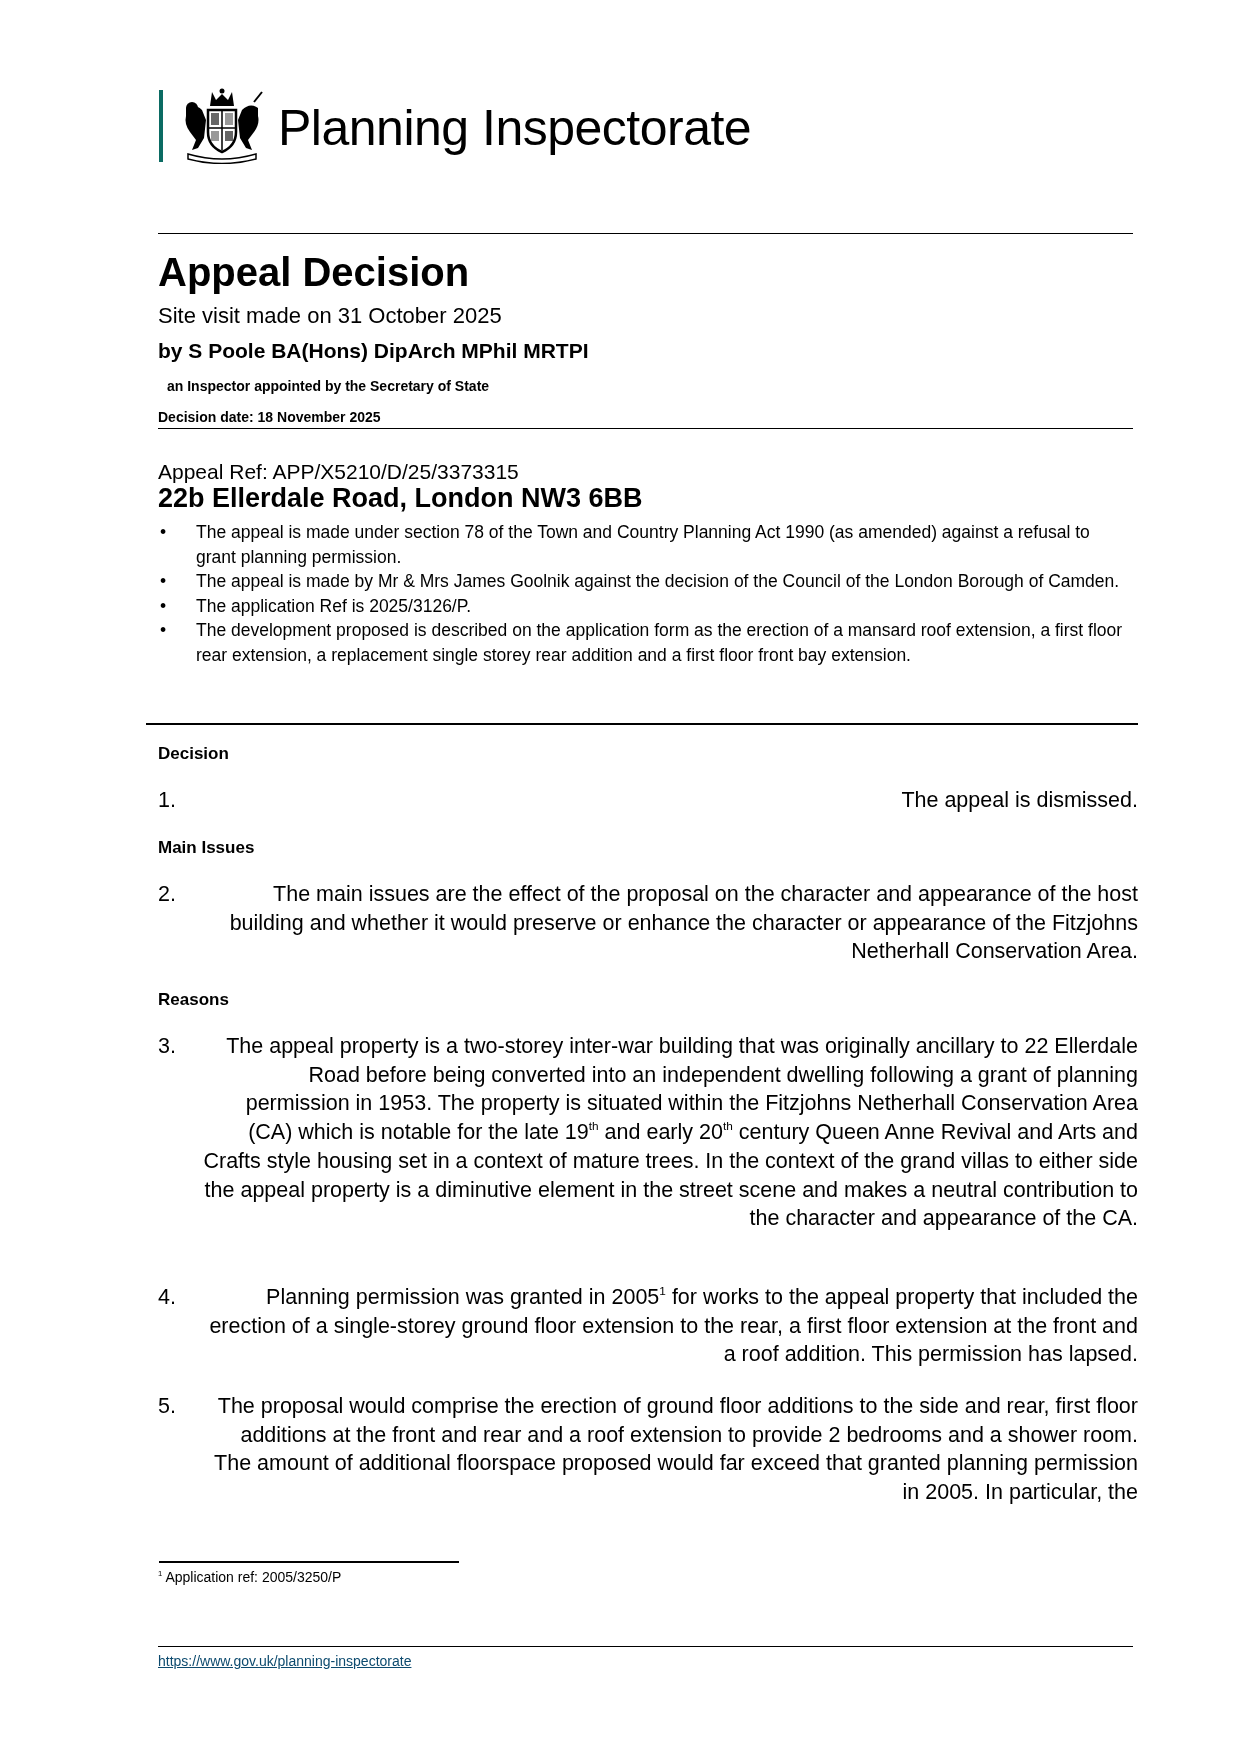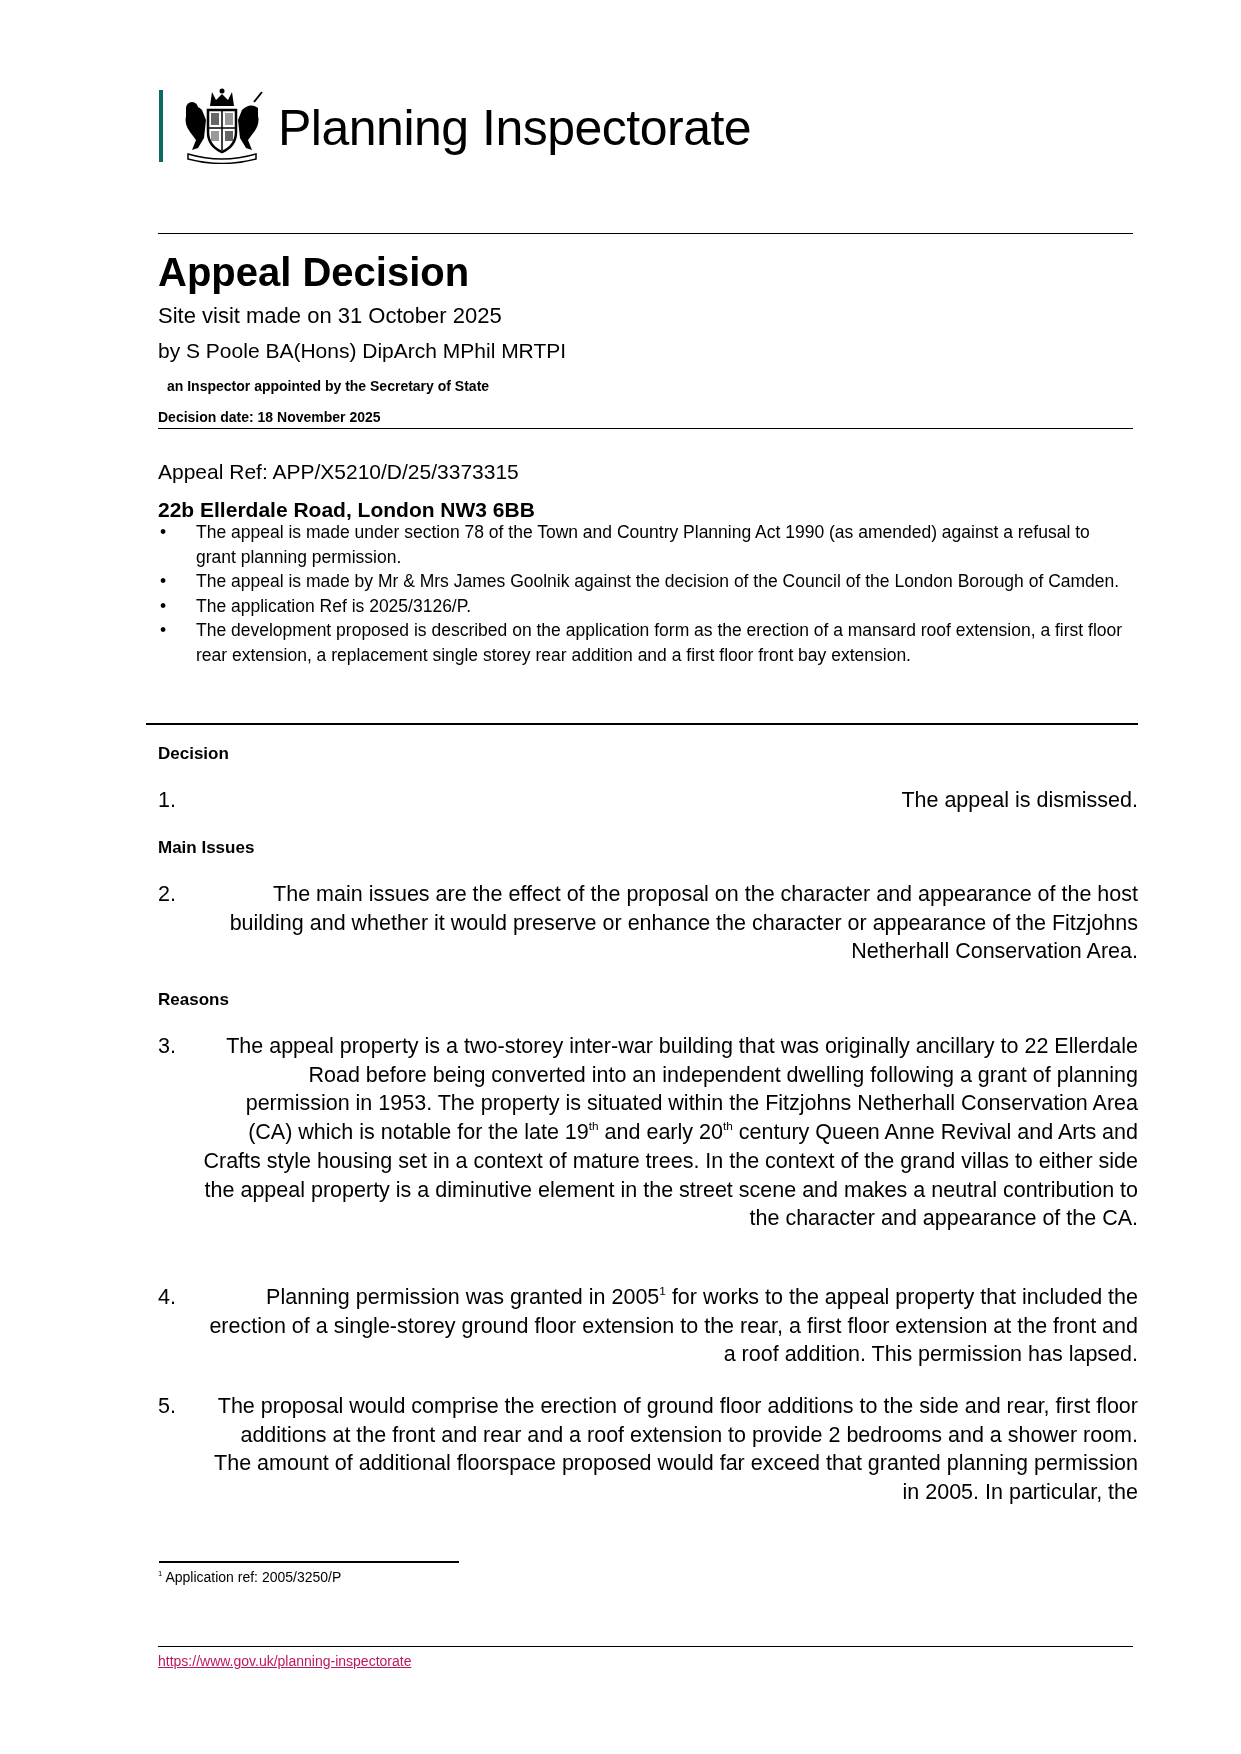--- a/index.html
+++ b/index.html
@@ -14,26 +14,26 @@
 
   .rule { position: absolute; background: #000; }
   .rule-top { left: 158px; top: 233px; width: 975px; height: 1px; }
   .rule-date { left: 158px; top: 428px; width: 975px; height: 1px; }
   .rule-summary { left: 146px; top: 723px; width: 992px; height: 2px; }
   .rule-footnote { left: 159px; top: 1561px; width: 300px; height: 2px; }
   .rule-footer { left: 158px; top: 1646px; width: 975px; height: 1px; }
 
   .title { left: 158px; top: 247px; font-size: 40px; line-height: 50px; font-weight: 700; white-space: nowrap; }
   .visit { left: 158px; top: 302px; font-size: 22px; line-height: 28px; white-space: nowrap; }
-  .inspector { left: 158px; top: 337px; font-size: 21px; line-height: 28px; font-weight: 400; white-space: nowrap; }
+  .inspector { left: 158px; top: 337px; font-size: 21px; line-height: 28px; font-weight: 700; white-space: nowrap; }
   .appointed { left: 158px; top: 377px; font-size: 14px; line-height: 18px; font-weight: 700; white-space: nowrap; margin-left: 9px; }
   .decision-date { left: 158px; top: 408px; font-size: 14px; line-height: 18px; font-weight: 700; white-space: nowrap; }
 
   .appeal-ref { left: 158px; top: 459px; font-size: 21px; line-height: 26px; font-weight: 400; white-space: nowrap; }
-  .address { left: 158px; top: 485px; font-size: 21px; line-height: 26px; font-weight: 700; white-space: nowrap; margin-top: 12px; }
+  .address { left: 158px; top: 485px; font-size: 27px; line-height: 26px; font-weight: 700; white-space: nowrap; }
 
   .summary { left: 158px; top: 520px; width: 975px; margin: 0; padding: 0; list-style: none; }
   .summary li { position: relative; padding-left: 38px; font-size: 17.5px; line-height: 24.5px; }
   .summary .bullet { position: absolute; left: 2px; top: 0; }
 
   .heading { left: 158px; font-size: 17px; line-height: 26px; font-weight: 700; white-space: nowrap; }
   .h-decision { top: 741px; }
   .h-main { top: 835px; text-align: right; }
   .h-reasons { top: 987px; }
 
@@ -41,21 +41,21 @@
   .para .num { position: absolute; left: 0; top: 0; }
   .para .body { display: block; margin-left: 44px; text-align: right; }
   .p1 { top: 786px; }
   .p2 { top: 880px; }
   .p3 { top: 1032px; }
   .p4 { top: 1283px; }
   .p5 { top: 1392px; }
   sup { font-size: 0.55em; line-height: 0; vertical-align: 0.75em; }
 
   .footnote { left: 158px; top: 1568px; font-size: 14px; line-height: 18px; white-space: nowrap; }
-  .footer-link { left: 158px; top: 1652px; font-size: 14px; line-height: 18px; color: #be185d; text-decoration: underline; white-space: nowrap; cursor: pointer; }
+  .footer-link { left: 158px; top: 1652px; font-size: 14px; line-height: 18px; color: #0c4a6e; text-decoration: underline; white-space: nowrap; cursor: pointer; }
 </style>
 </head>
 <body>
 
 <div class="abs logo-bar"></div>
 <svg class="abs crest" viewBox="0 0 84 76">
 
   <path d="M32 4 L36 12 L42 6 L48 12 L52 4 L54 18 L30 18 Z" fill="#000"></path>
   <circle cx="42" cy="3" r="2.5" fill="#000"></circle>
 

